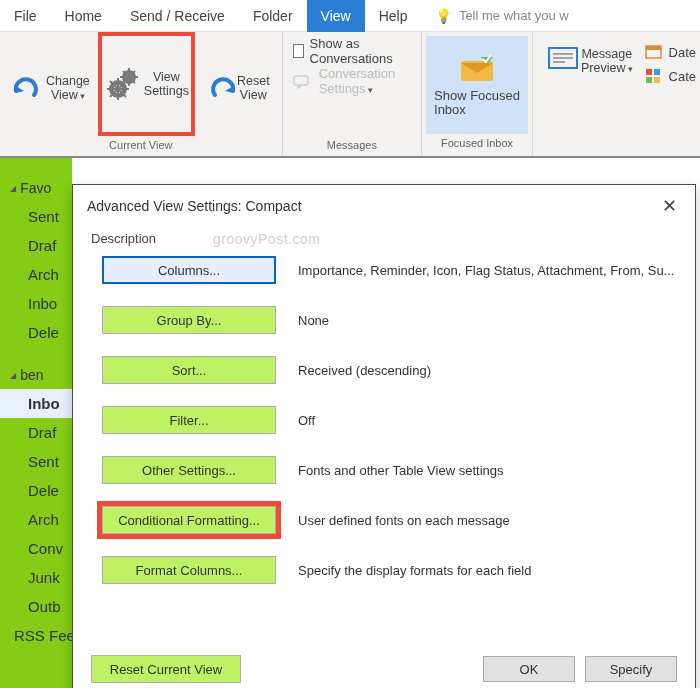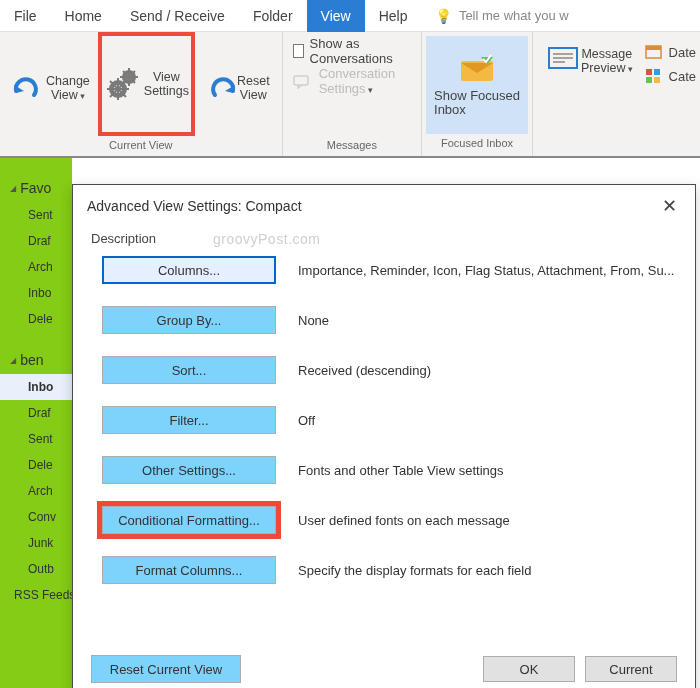--- a/index.html
+++ b/index.html
@@ -173,21 +173,21 @@
   .nav-header::before {
     content: "◢";
     font-size: 8px;
     color: #555;
     margin-right: 4px;
     display: inline-block;
     transform: translateY(-2px);
   }
   .nav-item {
     padding: 6px 7px 6px 28px;
-    font-size: 12px;
+    font-size: 15px;
     color: #333;
     white-space: nowrap;
     overflow: hidden;
   }
   .nav-item.bold { font-weight: 700; background: #e8f0fb; }
   
   .dialog {
     position: absolute;
     left: 72px;
     top: 184px;
@@ -235,21 +235,21 @@
   .setting-row {
     display: flex;
     align-items: center;
     margin-bottom: 22px;
     gap: 22px;
     padding-left: 11px;
   }
   .setting-btn {
     width: 174px;
     height: 28px;
-    background: #7dd3fc;
+    background: #bef264;
     border: 1px solid #adadad;
     display: flex;
     align-items: center;
     justify-content: center;
     font-size: 13px;
     color: #333;
     cursor: pointer;
   }
   .setting-btn.selected {
     border: 2px solid #0a64c8;
@@ -487,16 +487,16 @@
     </div>
     <div class="setting-row">
       <div class="setting-btn">Format Columns...</div>
       <div class="setting-desc">Specify the display formats for each field</div>
     </div>
   </div>
   <div class="dlg-footer">
     <div class="setting-btn" style="width:150px">Reset Current View</div>
     <div class="footer-right">
       <div class="footer-btn">OK</div>
-      <div class="footer-btn">Current</div>
+      <div class="footer-btn">Specify</div>
     </div>
   </div>
 </div>
 
 </body></html>

